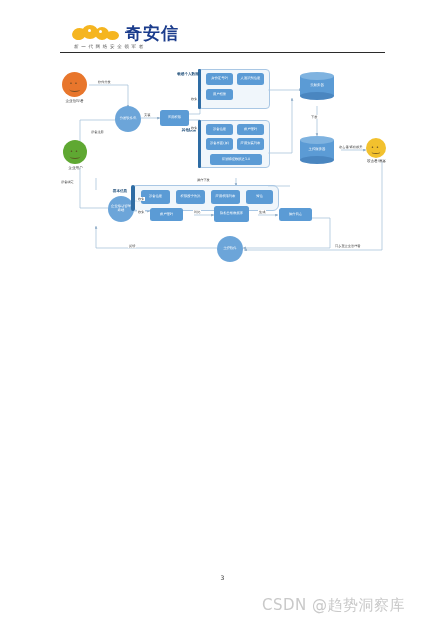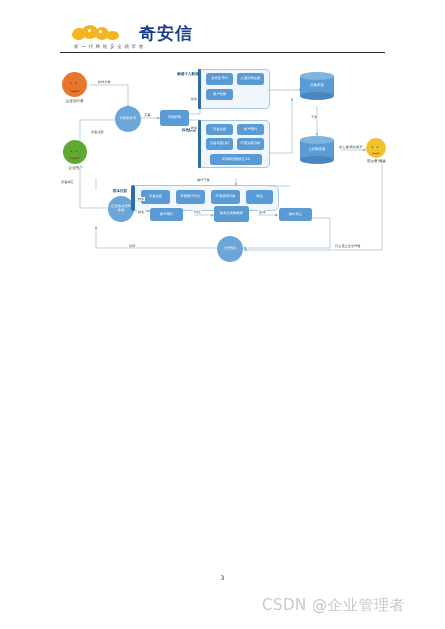--- a/index.html
+++ b/index.html
@@ -2,21 +2,21 @@
 <html><head>
 <meta charset="utf-8">
 <style>
   html,body{margin:0;padding:0;background:#9a9a9a;}
   body{font-family:"DejaVu Sans","Liberation Sans",sans-serif;}
   .page{
     position:relative;width:445px;height:629px;background:#ffffff;overflow:hidden;
   }
   
   .header{position:absolute;left:0;top:0;width:445px;height:55px;}
-  .logo{position:absolute;left:72px;top:24px;display:flex;align-items:flex-end;gap:19px;}
+  .logo{position:absolute;left:72px;top:24px;display:flex;align-items:flex-end;gap:5px;}
   .logo-mark{
     width:48px;height:18px;position:relative;
   }
   .logo-mark .blob{
     position:absolute;background:#f5b520;border-radius:50%;
   }
   .logo-mark .b1{left:0;top:4px;width:14px;height:12px;transform:rotate(-18deg);}
   .logo-mark .b2{left:10px;top:1px;width:16px;height:14px;}
   .logo-mark .b3{left:23px;top:3px;width:14px;height:13px;}
   .logo-mark .b4{left:34px;top:7px;width:13px;height:9px;border-radius:50% 50% 50% 50%;}
@@ -262,15 +262,15 @@
     <div class="wlabel" style="left:60px;top:122px;">设备绑定</div>
     <div class="wlabel" style="left:137px;top:139px;">收集</div>
     <div class="wlabel" style="left:137px;top:152px;">收集</div>
     <div class="wlabel" style="left:193px;top:152px;">对比</div>
     <div class="wlabel" style="left:258px;top:152px;">生成</div>
     <div class="wlabel" style="left:334px;top:186px;">同步至企业管理者</div>
     <div class="wlabel" style="left:128px;top:186px;">反馈</div>
   </div>
 
   <div class="pagenum">3</div>
-  <div class="watermark">CSDN @企业管理者</div>
+  <div class="watermark">CSDN @趋势洞察库</div>
 
 </div>
 
 </body></html>

